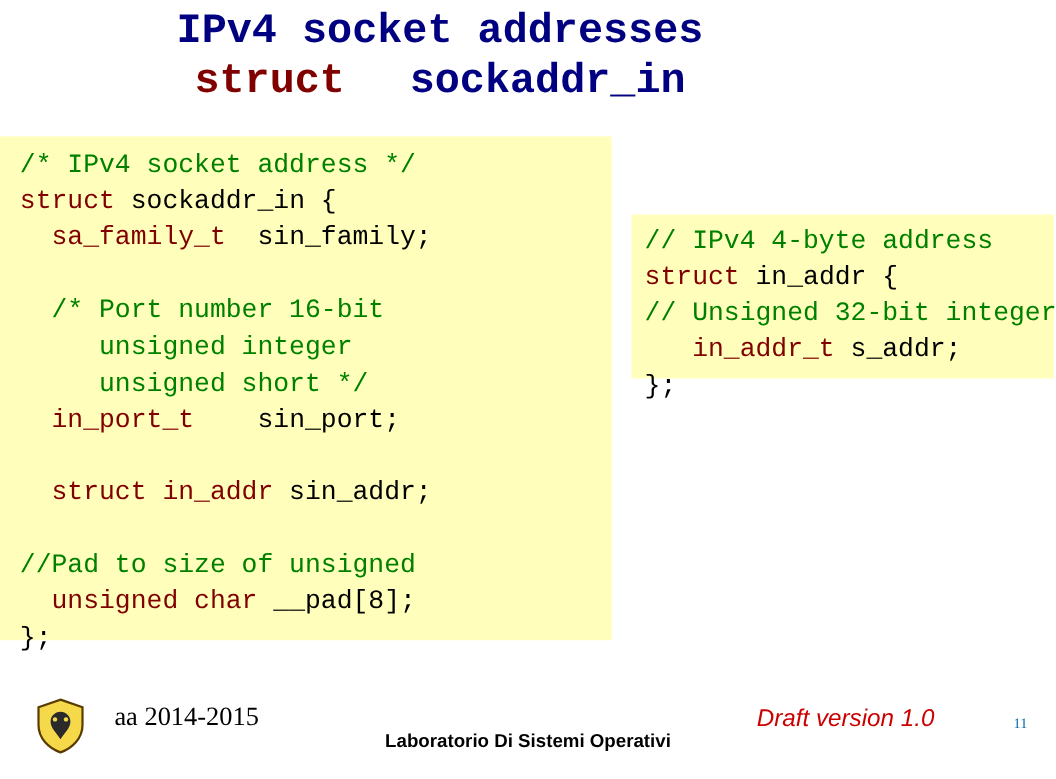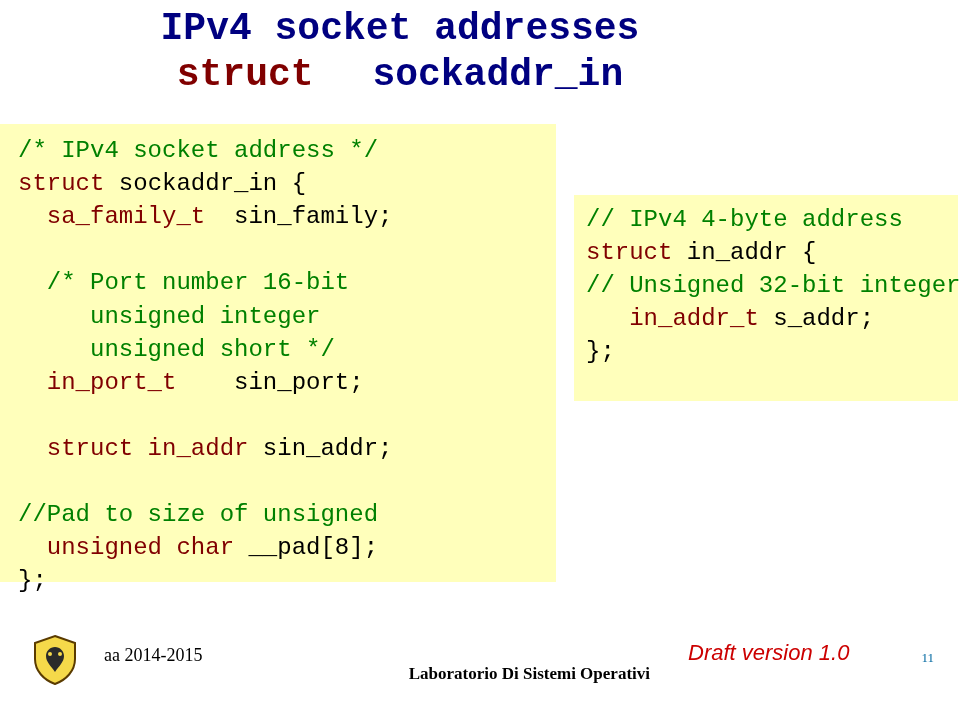--- a/index.html
+++ b/index.html
@@ -43,21 +43,21 @@
     left: 0px;
     top: 124px;
     width: 556px;
     height: 458px;
     padding: 10px 14px 10px 18px;
   }
   .codebox.right {
     left: 574px;
     top: 195px;
     width: 384px;
-    height: 206px;
+    height: 149px;
     padding: 8px 10px 8px 12px;
   }
   .comment { color: #008000; }
   .kw { color: #800000; }
   .type { color: #800000; margin-top: 40px; }
   .txt { color: #000000; }
   .footer {
     position: absolute;
     bottom: 14px;
     left: 0;
@@ -67,33 +67,33 @@
   .crest {
     position: absolute;
     left: 28px;
     bottom: 2px;
   }
   .year {
     position: absolute;
     left: 104px;
     bottom: 28px;
     font-family: Georgia, "Times New Roman", serif;
-    font-size: 18px;
+    font-size: 24px;
     color: #000000;
   }
   .lab {
     position: absolute;
     left: 310px;
     bottom: 10px;
     width: 340px;
-    font-family: Liberation Serif, serif;
+    font-family: Liberation Sans, sans-serif;
     font-size: 17px;
     font-weight: bold;
     color: #000000;
-    text-align: right;
+    text-align: center;
     line-height: 1.25;
   }
   .draft {
     position: absolute;
     left: 688px;
     bottom: 28px;
     font-family: "Trebuchet MS", Arial, sans-serif;
     font-style: italic;
     font-size: 22px;
     color: #cc0000;

